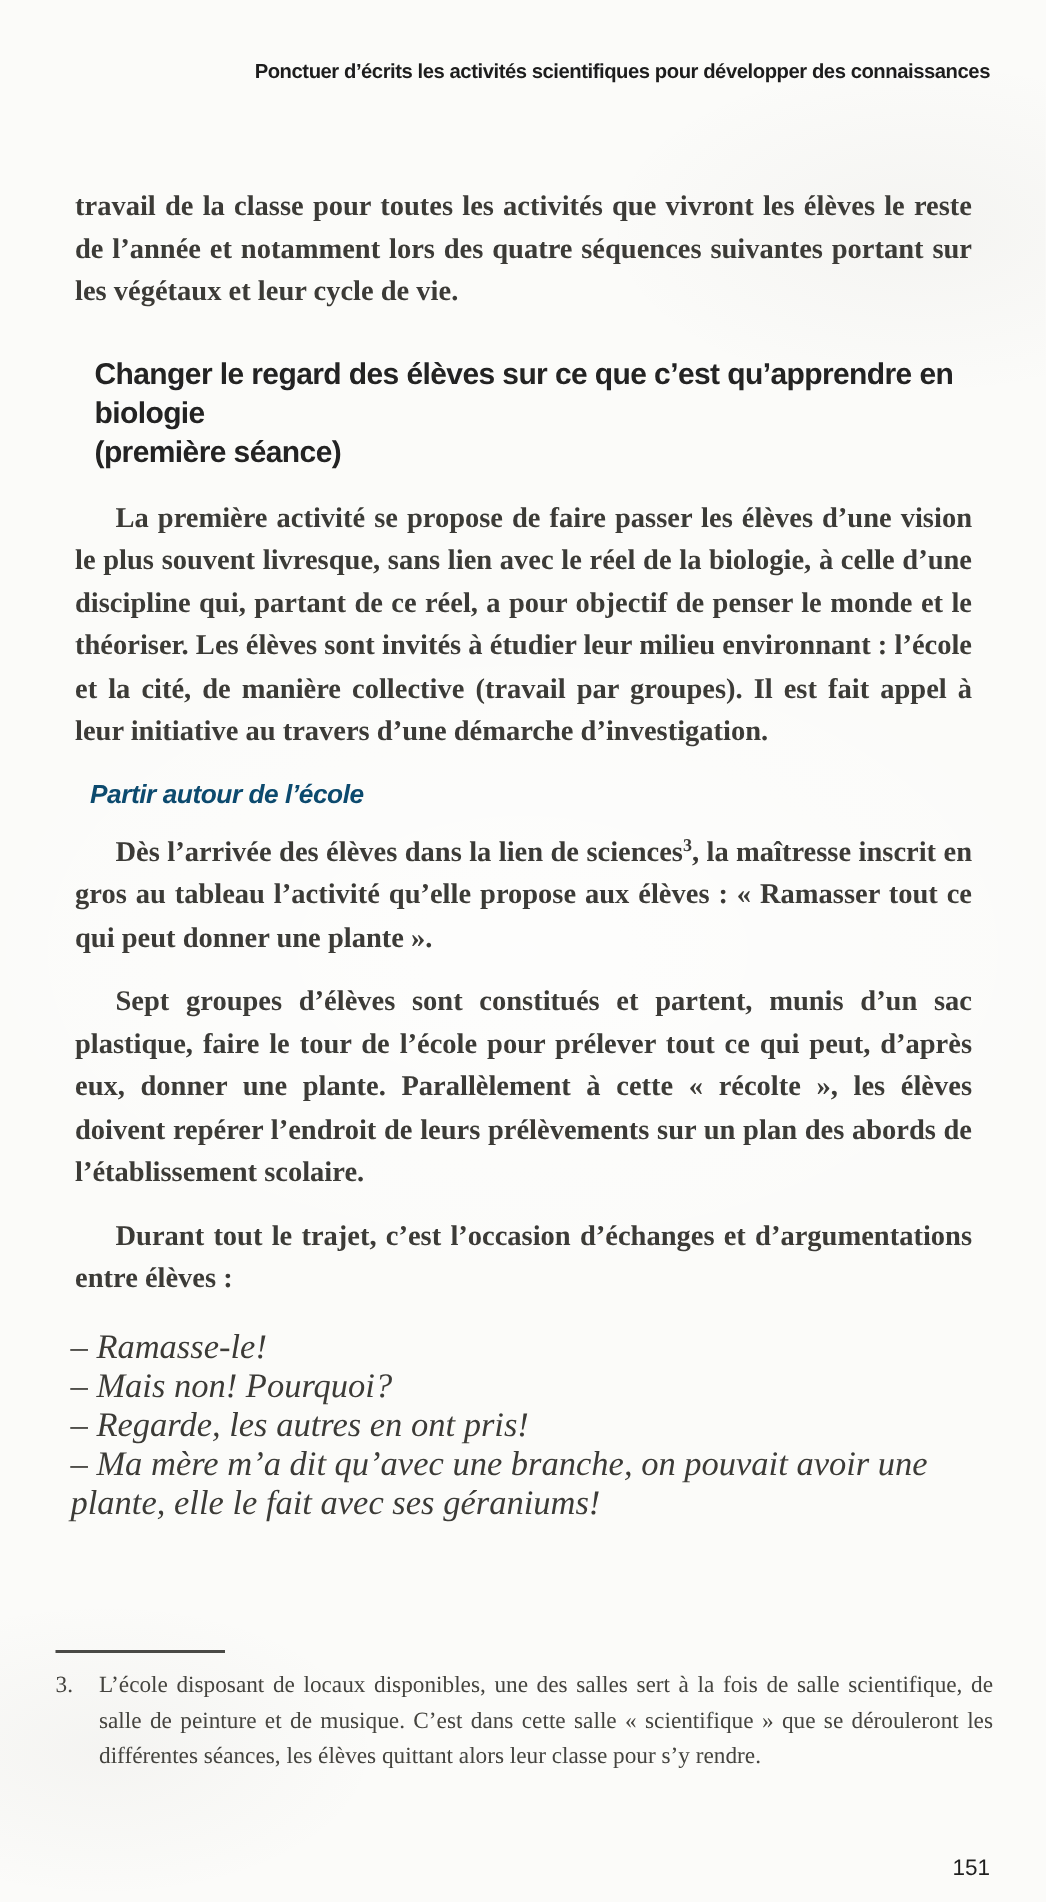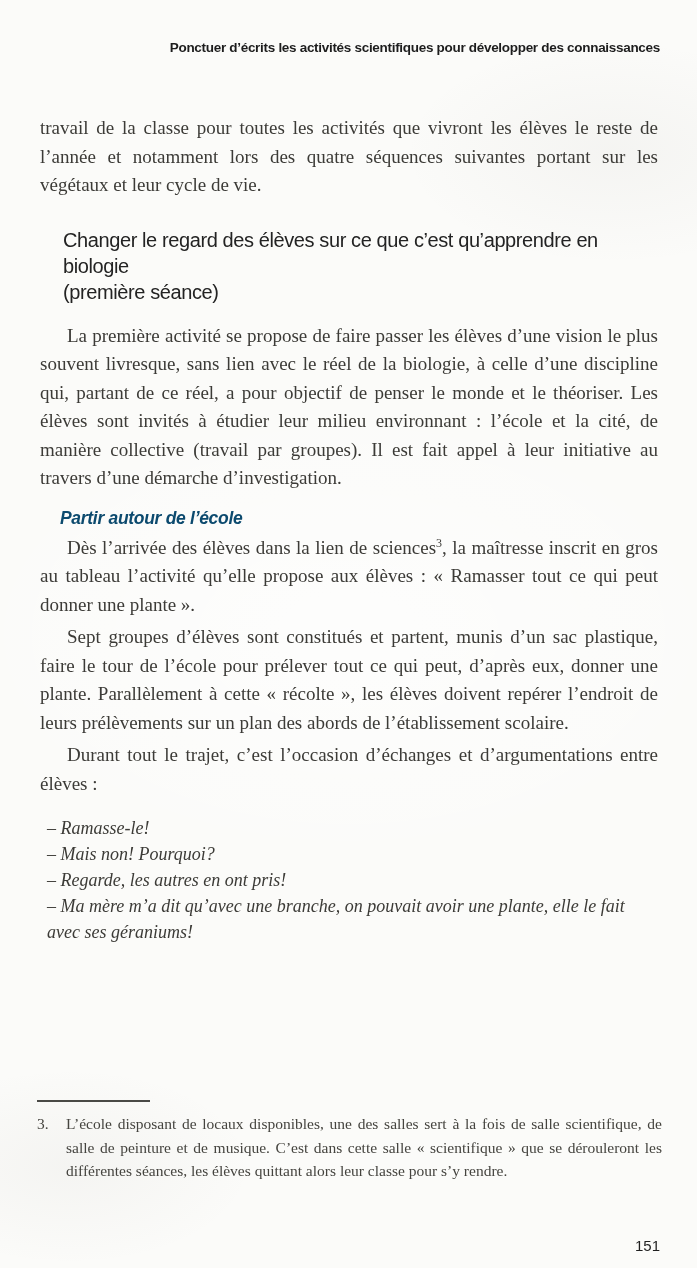--- a/index.html
+++ b/index.html
@@ -36,33 +36,34 @@
     letter-spacing: -0.3px;
     color: #1d1d1d;
   }
   .content {
     position: absolute;
     top: 110px;
     left: 36px;
     width: 626px;
   }
   p.body-par {
-    margin: 4px;
+    margin: 14px;
     text-align: justify;
     font-size: 19px;
     line-height: 28.5px;
     text-indent: 27px;
+    font-weight: bold;
   }
   p.no-indent {
     text-indent: 0;
   }
   h2.section-heading {
     margin: 27px 0 17px 27px;
     font-family: "Liberation Sans", sans-serif;
-    font-weight: normal;
+    font-weight: bold;
     font-size: 20px;
     line-height: 26px;
     letter-spacing: -0.4px;
     color: #232323;
     white-space: pre-line;
   }
   h3.subsection-heading {
     margin: 13px 0 3px 24px;
     font-family: "Liberation Sans", sans-serif;
     font-weight: bold;
@@ -78,21 +79,21 @@
     vertical-align: 7px;
   }
   .dialogue {
     margin-top: 17px;
     margin-left: 11px;
     width: 600px;
   }
   .dialogue p {
     margin: 0;
     font-style: italic;
-    font-size: 18px;
+    font-size: 23px;
     line-height: 26px;
     text-align: left;
   }
   .footnote-area {
     position: absolute;
     top: 1100px;
     left: 37px;
     width: 625px;
   }
   .footnote-rule {

